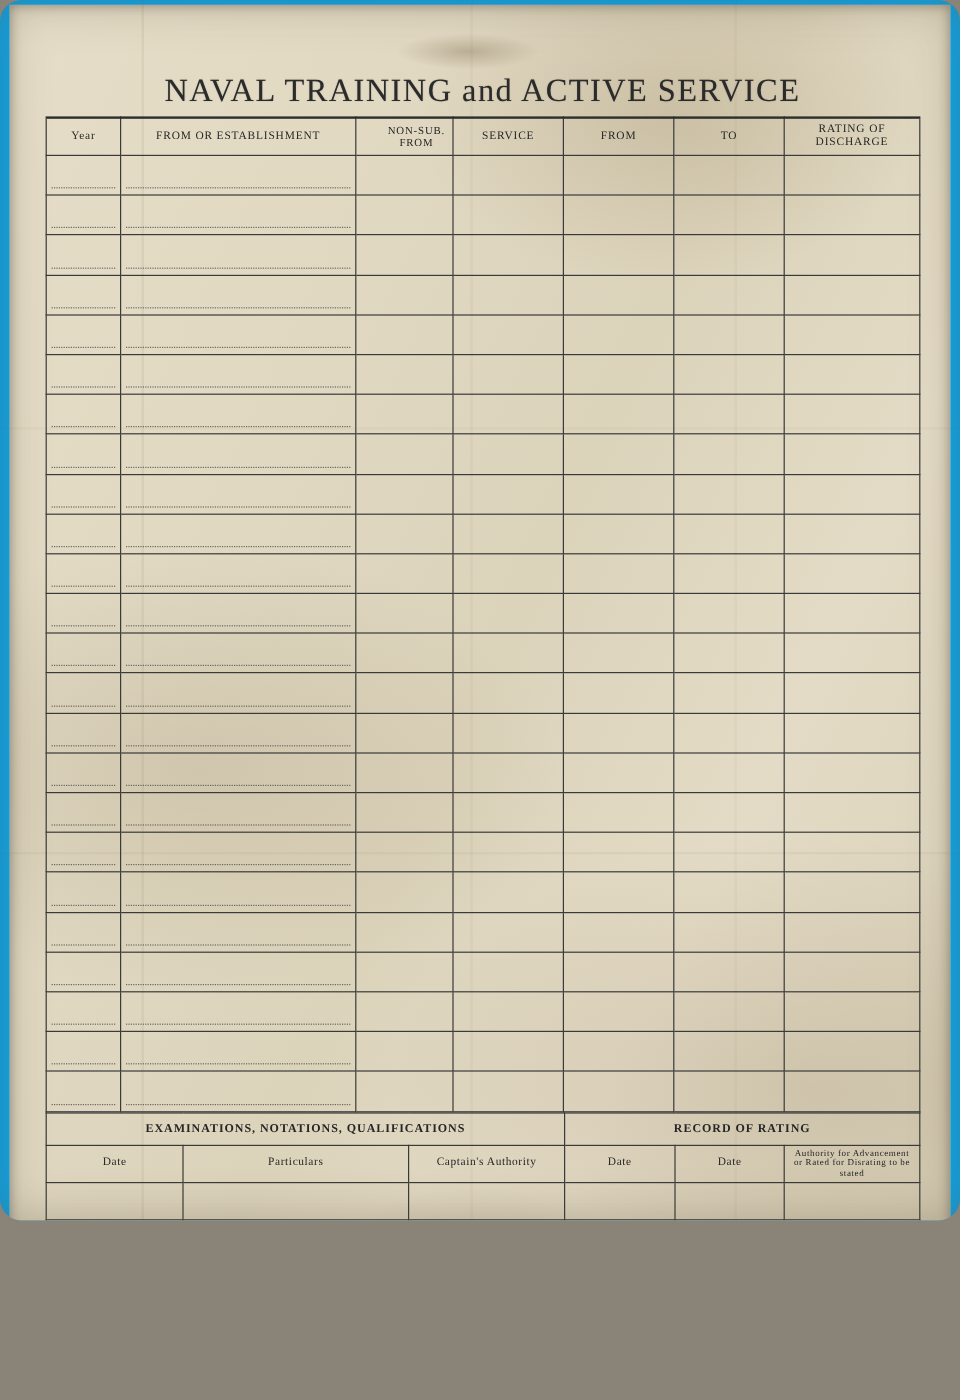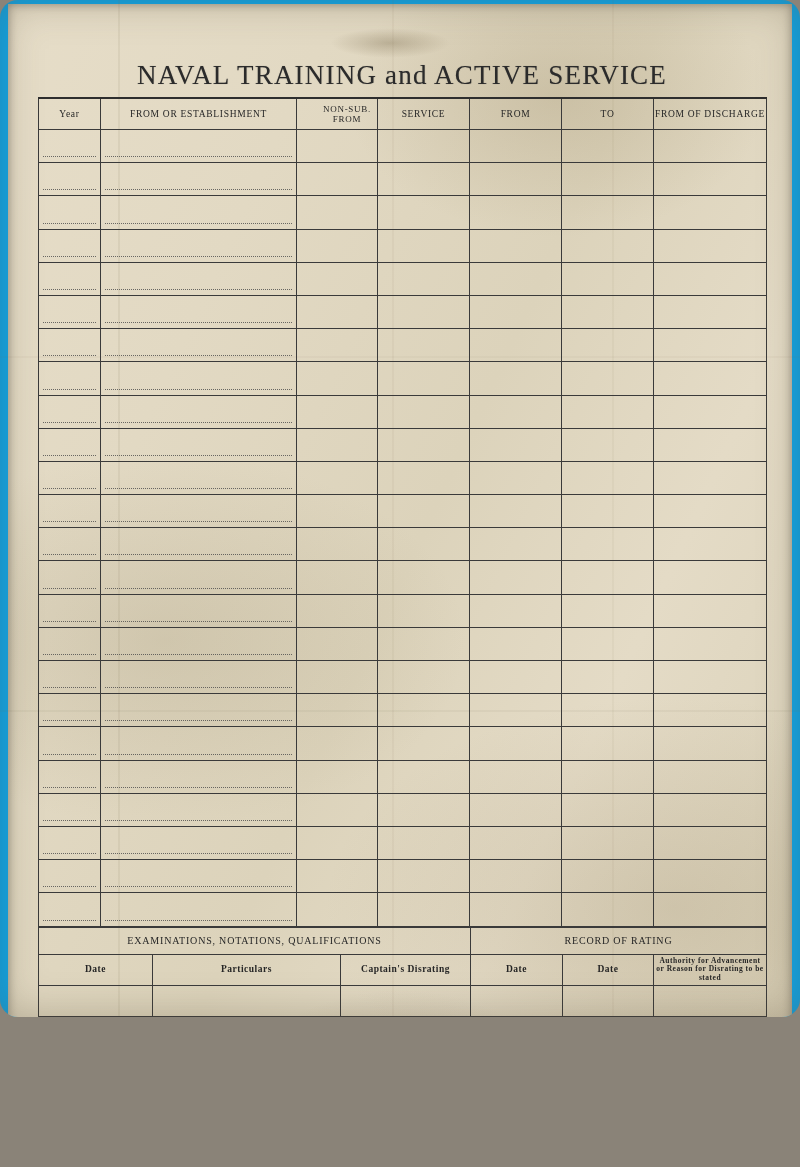--- a/index.html
+++ b/index.html
@@ -101,29 +101,29 @@
     bottom: 5px;
     border-bottom: 1.5px dotted #4b4b4b;
     opacity: 0.8;
   }
 
   
   .section2 { margin-top: 0; }
   .sec-head th {
     height: 26px;
     font-size: 10px;
-    font-weight: normal;
+    font-weight: bold;
     letter-spacing: 0.8px;
     text-align: center;
     color: #262626;
   }
   .sub-head th {
     height: 30px;
     font-size: 9.5px;
-    font-weight: bold;
+    font-weight: normal;
     letter-spacing: 0.5px;
     color: #262626;
     line-height: 1.12;
   }
   .sub-head th.tiny { font-size: 7.5px; line-height: 1.1; }
 
   .entry-row td { height: 30px; }
   .hand {
     position: absolute;
     left: 6px;
@@ -177,21 +177,21 @@
         <tr class="head-row">
           <th><span>Year</span></th>
           <th><span>FROM OR ESTABLISHMENT</span></th>
           <th class="small2">
             <div>NON-SUB.</div>
             <div>FROM</div>
           </th>
           <th><span>SERVICE</span></th>
           <th><span>FROM</span></th>
           <th><span>TO</span></th>
-          <th><span>FROM OF DISCHARGE</span></th>
+          <th><span>RATING OF DISCHARGE</span></th>
         </tr>
       </thead>
       <tbody>
 
         <tr class="row">
             <td>
               <span class="dots"></span>
             </td>
             <td>
               <span class="dots"></span>
@@ -514,26 +514,26 @@
         <col style="width:113px">
       </colgroup>
       <thead>
         <tr class="sec-head">
           <th colspan="3">EXAMINATIONS, NOTATIONS, QUALIFICATIONS</th>
           <th colspan="3">RECORD OF RATING</th>
         </tr>
         <tr class="sub-head">
           <th>Date</th>
           <th>Particulars</th>
-          <th>Captain's Disrating</th>
+          <th>Captain's Authority</th>
           <th>Date</th>
           <th>Date</th>
           <th class="tiny">
             <div>Authority for Advancement</div>
-            <div>or Reason for Disrating to be</div>
+            <div>or Rated for Disrating to be</div>
             <div>stated</div>
           </th>
         </tr>
       </thead>
       <tbody>
 
         <tr class="entry-row">
           <td></td>
           <td></td>
           <td></td>

